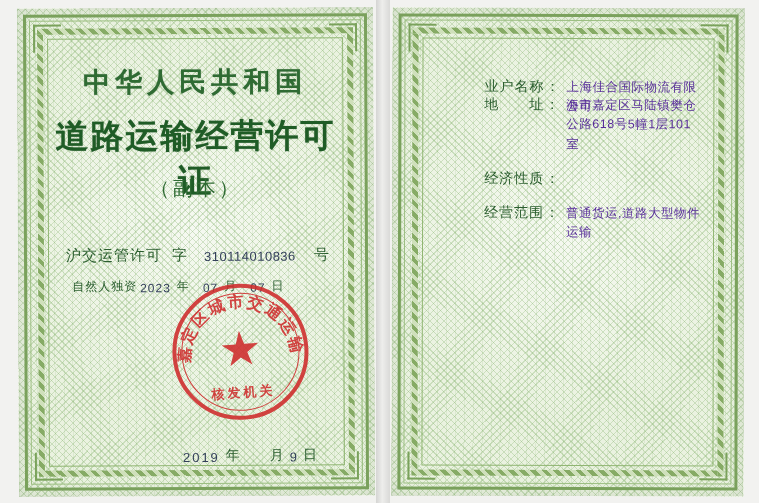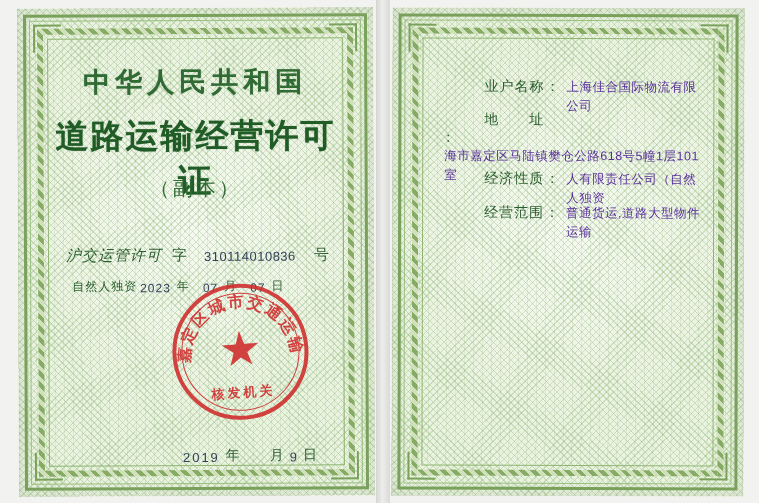--- a/index.html
+++ b/index.html
@@ -125,21 +125,21 @@
     position: absolute;
     top: 204px;
     left: 14px;
     right: 10px;
     display: flex;
     align-items: flex-end;
     font-size: 15px;
     color: #2a5d2e;
     letter-spacing: 1px;
   }
-  .lic-line .lbl { white-space: nowrap; font-style: italic; }
+  .lic-line .lbl { white-space: nowrap; }
   .lic-line .zi { margin: 0 16px 0 10px; }
   .lic-line .num {
     font-family: "Liberation Sans", sans-serif;
     font-size: 13px;
     color: #33405a;
     letter-spacing: 0.5px;
     padding: 0 8px 1px 0;
   }
   .lic-line .hao { margin-left: auto; }
 
@@ -262,21 +262,21 @@
     flex: 1 1 auto;
     font-family: "Liberation Sans", sans-serif;
     font-size: 12.5px;
     color: #4c1d95;
     letter-spacing: 0.5px;
     padding-left: 4px;
     line-height: 1.55;
     opacity: 0.92;
   }
   .f1 { top: 36px; }
-  .f2 { top: 69px; flex-direction: column; }
+  .f2 { top: 54px; }
   .f3 { top: 128px; }
   .f4 { top: 162px; }
 
   
   .gutter {
     position: absolute;
     top: 0;
     left: 376px;
     width: 14px;
     height: 503px;
@@ -380,21 +380,20 @@
 
       <div class="field f2">
         <span class="flabel">地　　址</span>
         <span class="colon">：</span>
         <span class="fvalue">海市嘉定区马陆镇樊仓公路618号5幢1层101室</span>
       </div>
 
       <div class="field f3">
         <span class="flabel">经济性质</span>
         <span class="colon">：</span>
-        <span class="fvalue">人有限责任公司（自然人独资</span>
       </div>
 
       <div class="field f4">
         <span class="flabel">经营范围</span>
         <span class="colon">：</span>
         <span class="fvalue">普通货运,道路大型物件运输</span>
       </div>
 
     </div>
     <div class="paper-edge"></div>

